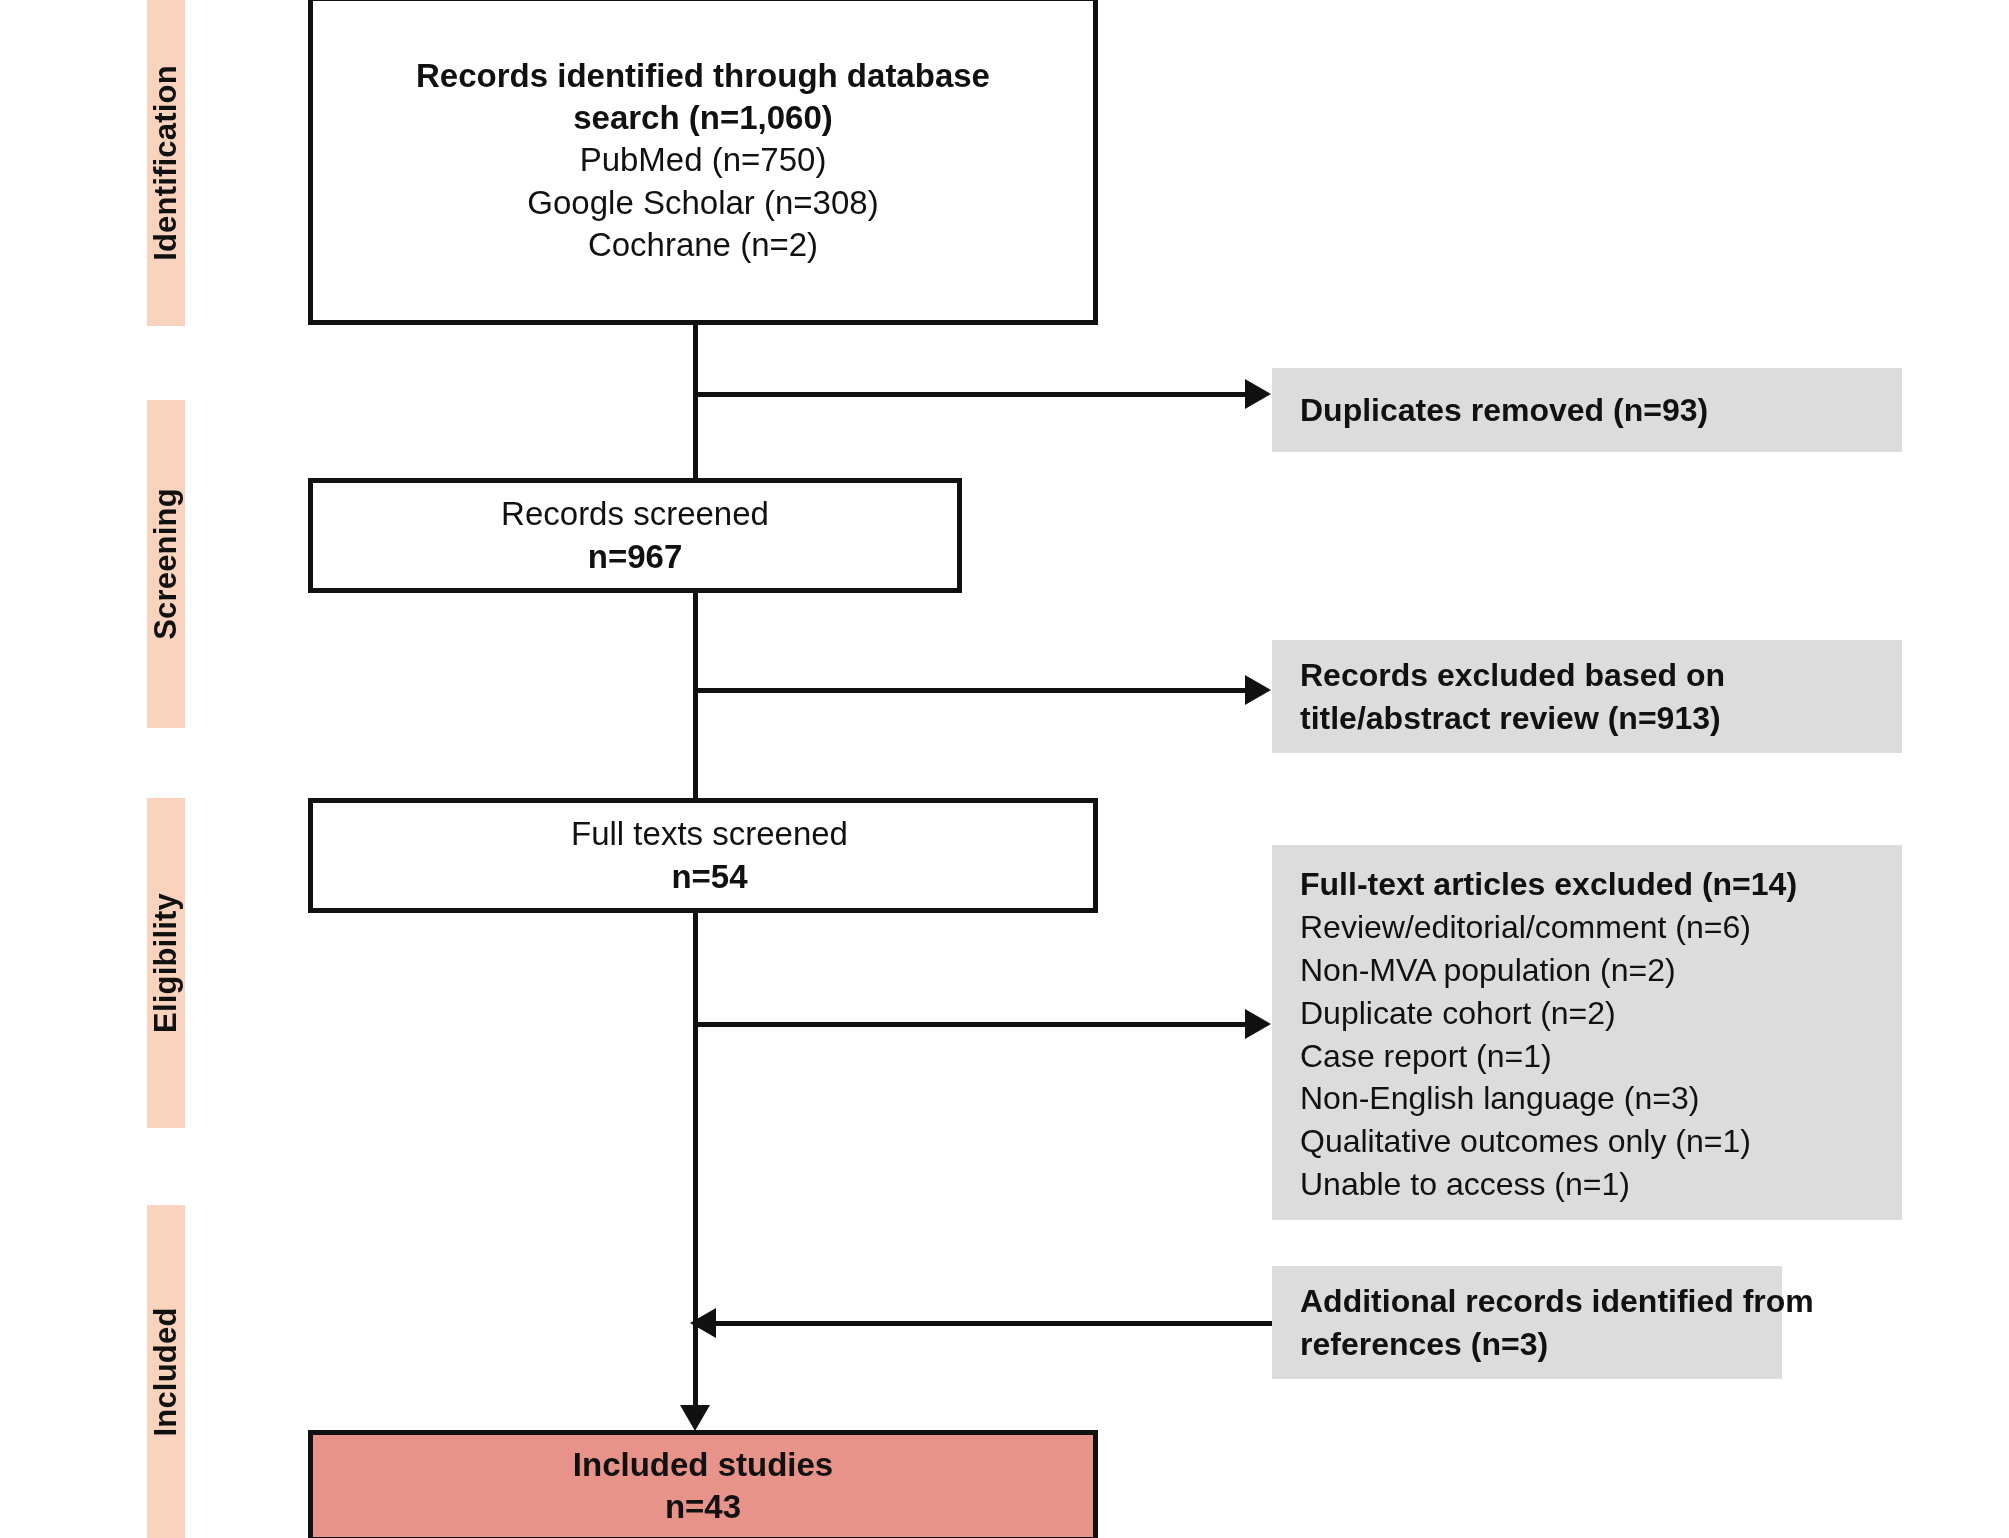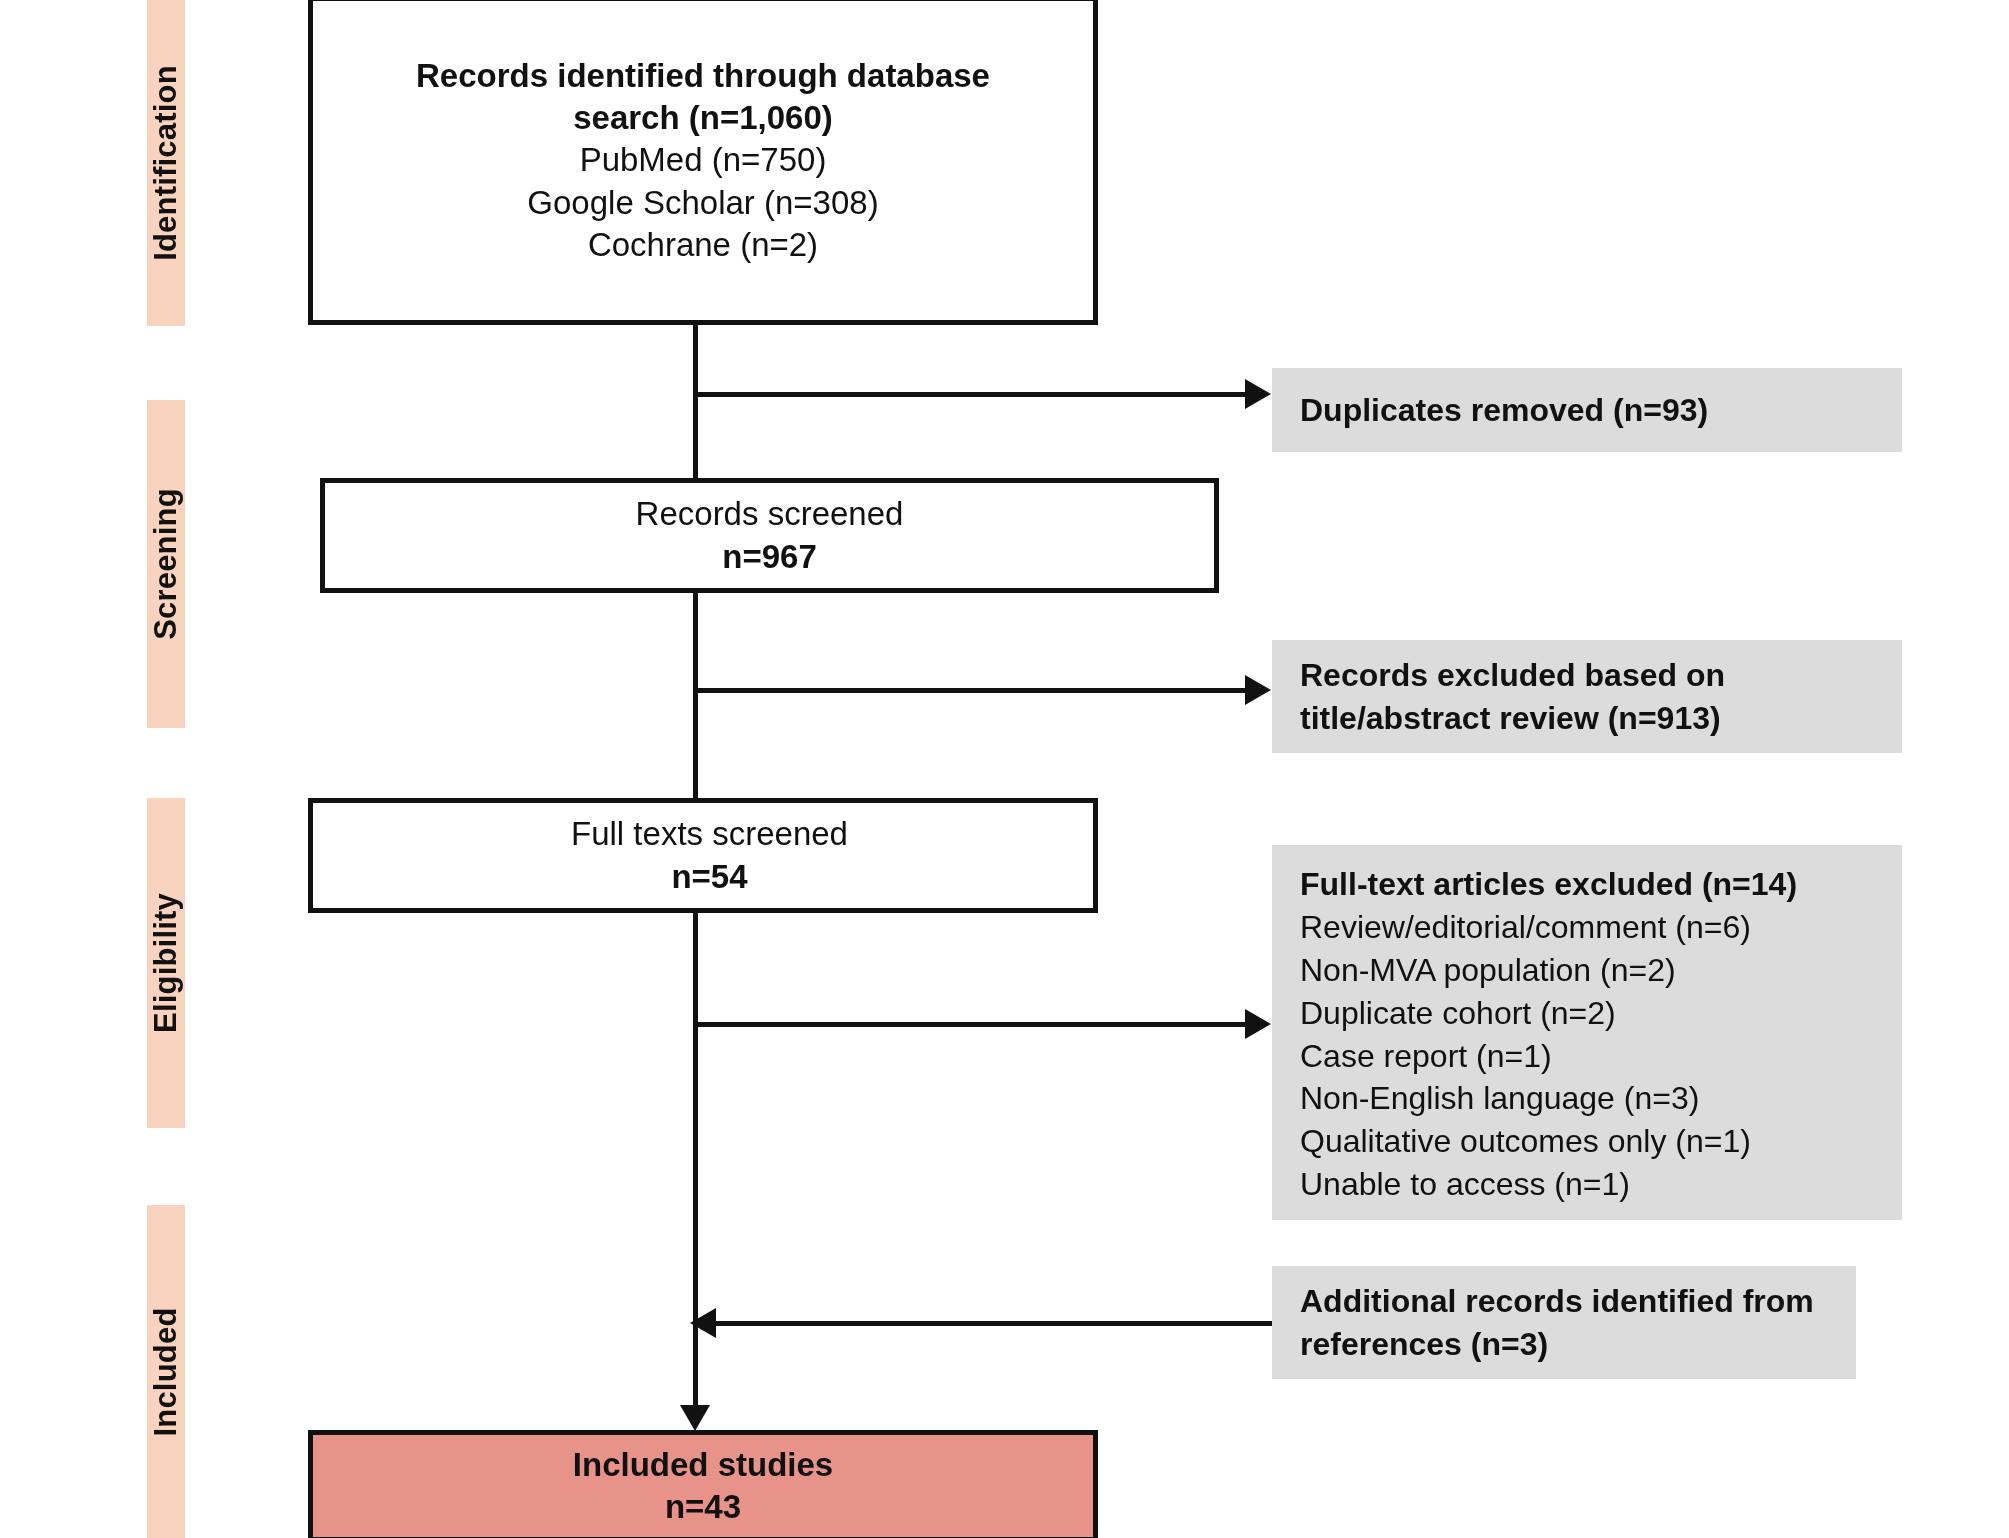--- a/index.html
+++ b/index.html
@@ -163,21 +163,21 @@
   <div class="arrow-down" style="left:680px; top:1405px;"></div>
 
   <div class="box" style="left:308px; top:-4px; width:790px; height:329px;">
     <div class="line-bold">Records identified through database</div>
     <div class="line-bold">search (n=1,060)</div>
     <div class="line-reg">PubMed (n=750)</div>
     <div class="line-reg">Google Scholar (n=308)</div>
     <div class="line-reg">Cochrane (n=2)</div>
   </div>
 
-  <div class="box" style="left:308px; top:478px; width:899px; height:115px;margin-left:12px;">
+  <div class="box" style="left:308px; top:478px; width:654px; height:115px;">
     <div class="line-reg">Records screened</div>
     <div class="line-bold">n=967</div>
   </div>
 
   <div class="box" style="left:308px; top:798px; width:790px; height:115px;padding-left:13px;">
     <div class="line-reg">Full texts screened</div>
     <div class="line-bold">n=54</div>
   </div>
 
   <div class="box included" style="left:308px; top:1430px; width:790px; height:112px;">
@@ -198,18 +198,18 @@
     <div class="g-bold">Full-text articles excluded (n=14)</div>
     <div class="g-reg">Review/editorial/comment (n=6)</div>
     <div class="g-reg">Non-MVA population (n=2)</div>
     <div class="g-reg">Duplicate cohort (n=2)</div>
     <div class="g-reg">Case report (n=1)</div>
     <div class="g-reg">Non-English language (n=3)</div>
     <div class="g-reg">Qualitative outcomes only (n=1)</div>
     <div class="g-reg">Unable to access (n=1)</div>
   </div>
 
-  <div class="gbox" style="left:1272px; top:1266px; width:584px; height:113px;">
+  <div class="gbox" style="left:1272px; top:1266px; width:510px; height:113px;">
     <div class="g-bold">Additional records identified from</div>
     <div class="g-bold">references (n=3)</div>
   </div>
 
 </div>
 
 </body></html>

